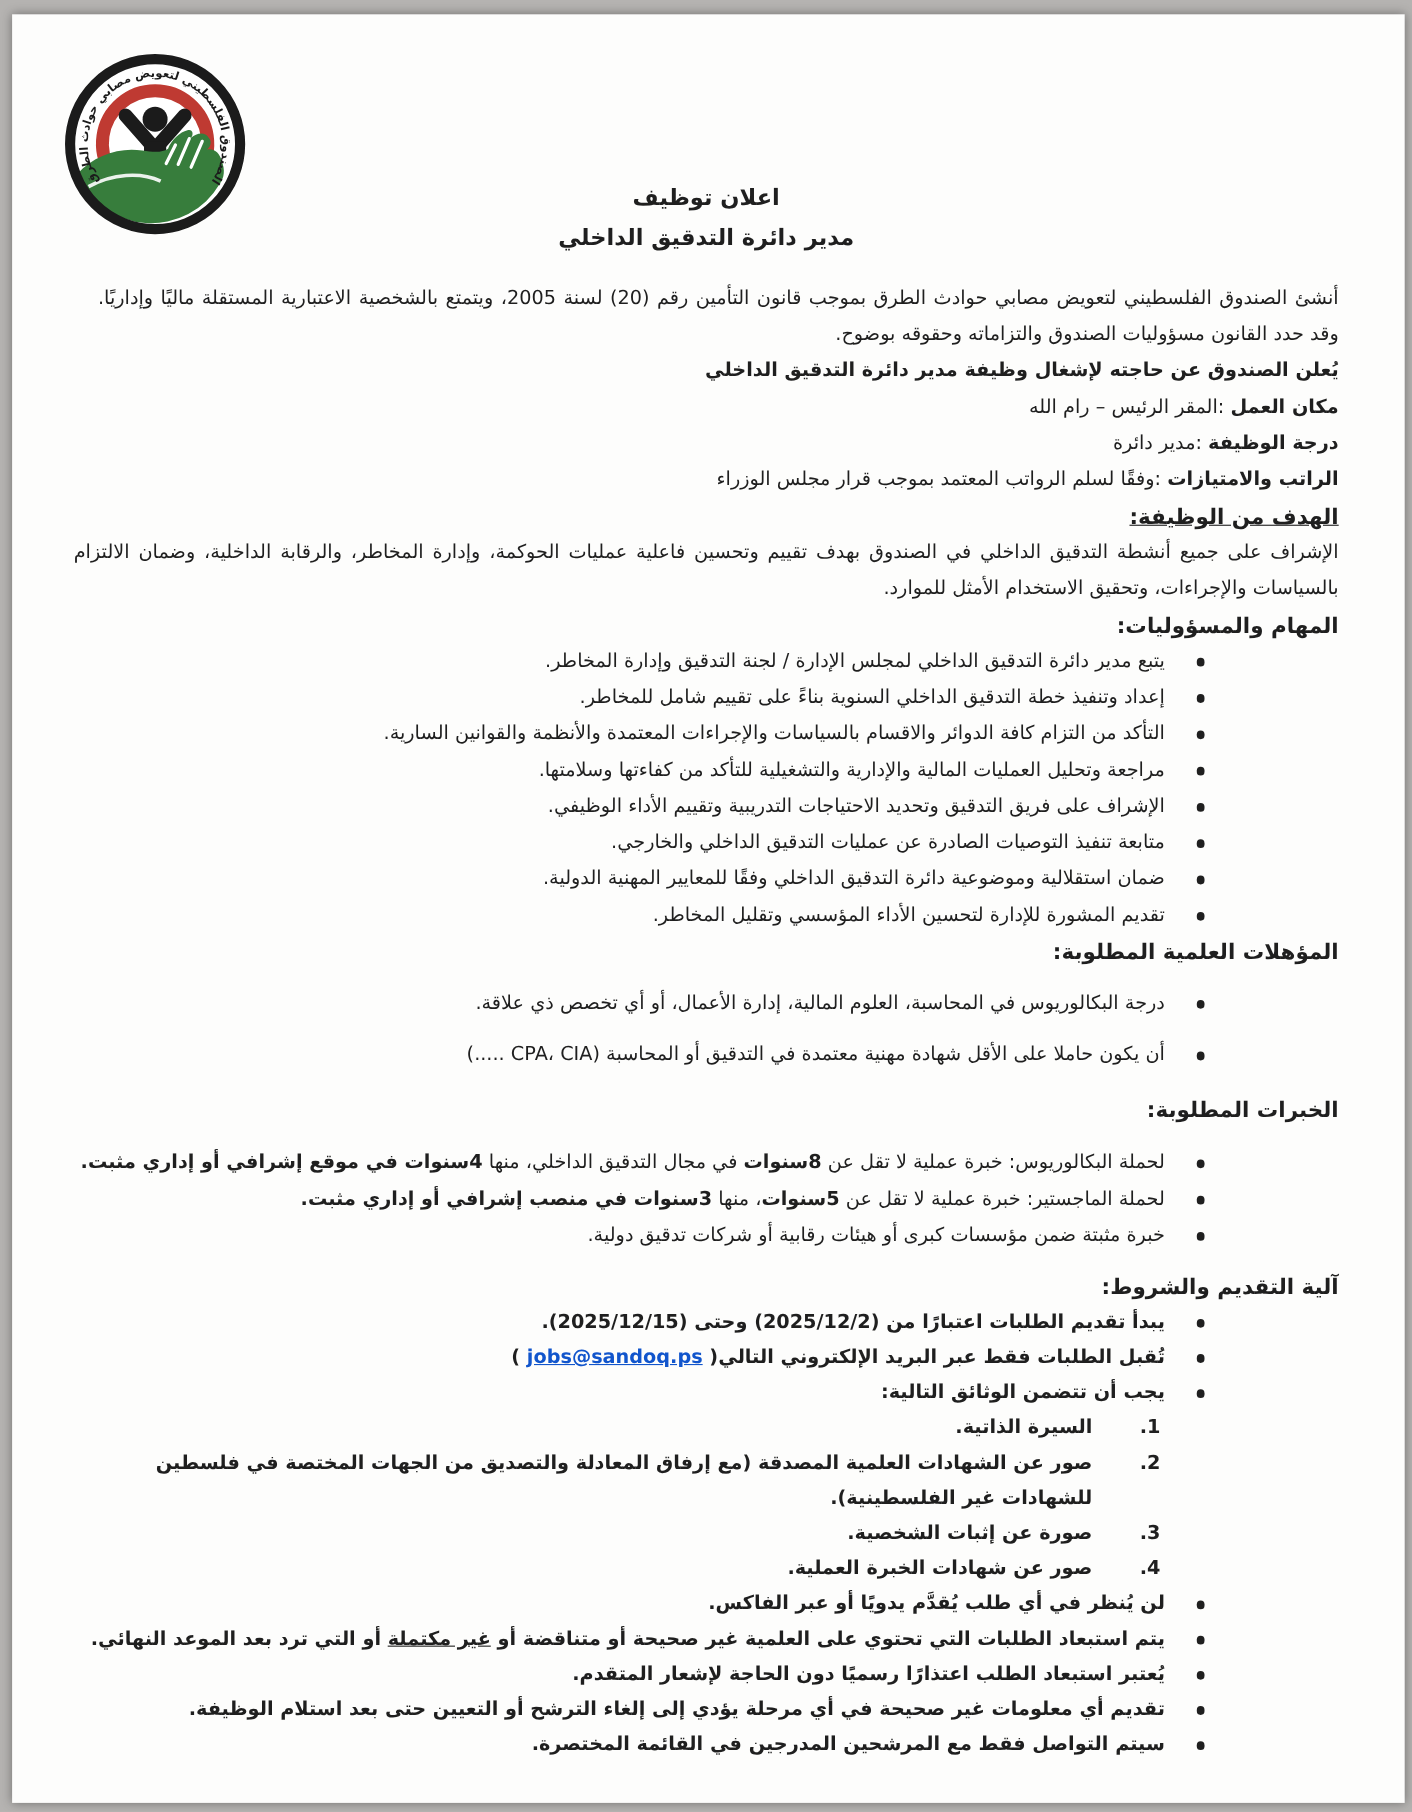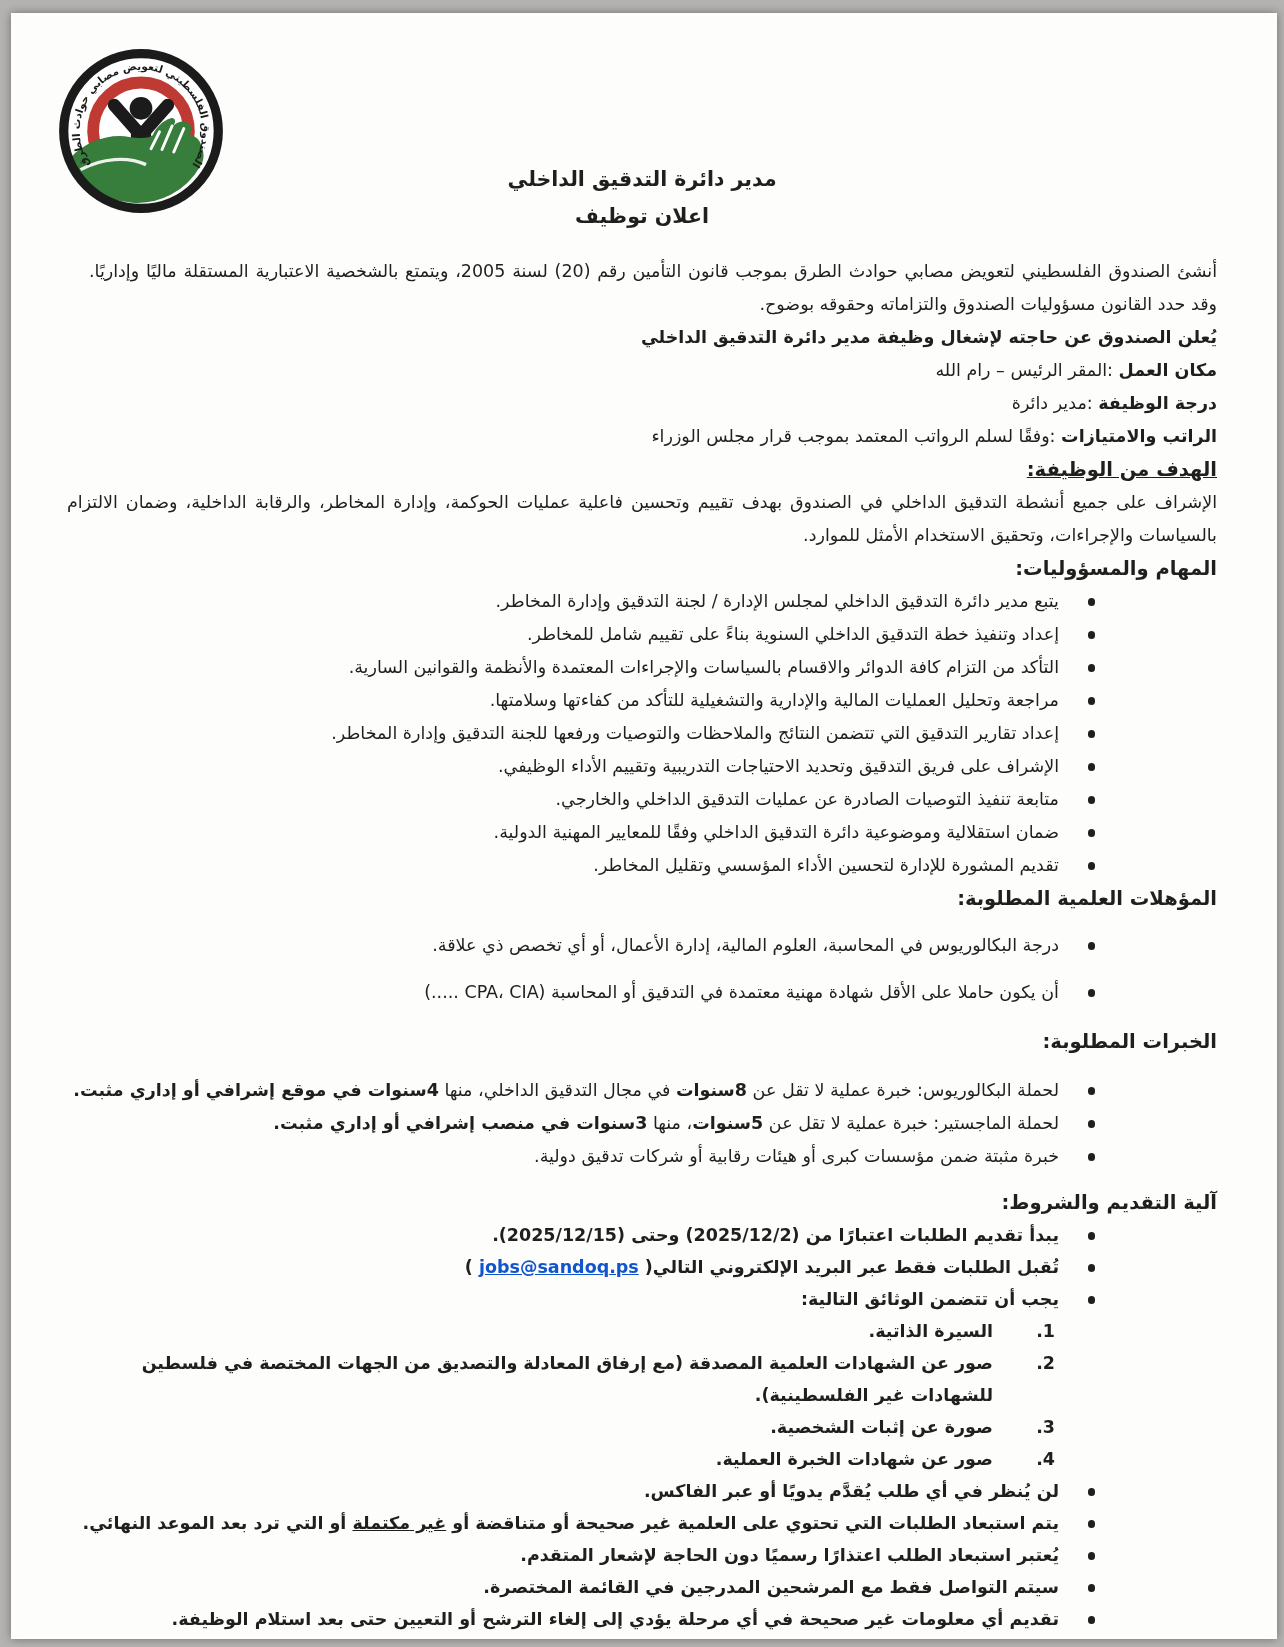--- a/index.html
+++ b/index.html
@@ -81,42 +81,41 @@
 
       <path id="ringPath" d="M 44,147 A 73 73 0 1 1 156,147" fill="none"></path>
       <text font-size="12.5" font-weight="bold" style="fill:var(--logo_ring,#1b1b1b)">
         <textPath href="#ringPath" startOffset="50%" text-anchor="middle">الصندوق الفلسطيني لتعويض مصابي حوادث الطرق</textPath>
       </text>
     </svg>
 
     <div class="content" lang="ar" dir="rtl">
 
       <div class="titles">
+        <div>اعلان توظيف</div>
         <div>مدير دائرة التدقيق الداخلي</div>
-        <div>اعلان توظيف</div>
       </div>
 
       <div class="p1">أنشئ الصندوق الفلسطيني لتعويض مصابي حوادث الطرق بموجب قانون التأمين رقم (20) لسنة 2005، ويتمتع بالشخصية الاعتبارية المستقلة ماليًا وإداريًا. وقد حدد القانون مسؤوليات الصندوق والتزاماته وحقوقه بوضوح.</div>
 
       <div class="bold">يُعلن الصندوق عن حاجته لإشغال وظيفة مدير دائرة التدقيق الداخلي</div>
 
       <div><b>مكان العمل</b><span> :المقر الرئيس – رام الله</span></div>
       <div><b>درجة الوظيفة</b><span> :مدير دائرة</span></div>
       <div><b>الراتب والامتيازات</b><span> :وفقًا لسلم الرواتب المعتمد بموجب قرار مجلس الوزراء</span></div>
 
       <div class="heading u">الهدف من الوظيفة:</div>
       <div class="just">الإشراف على جميع أنشطة التدقيق الداخلي في الصندوق بهدف تقييم وتحسين فاعلية عمليات الحوكمة، وإدارة المخاطر، والرقابة الداخلية، وضمان الالتزام بالسياسات والإجراءات، وتحقيق الاستخدام الأمثل للموارد.</div>
 
       <div class="heading">المهام والمسؤوليات:</div>
       <div>
         <div class="bullet">يتبع مدير دائرة التدقيق الداخلي لمجلس الإدارة / لجنة التدقيق وإدارة المخاطر.</div>
         <div class="bullet">إعداد وتنفيذ خطة التدقيق الداخلي السنوية بناءً على تقييم شامل للمخاطر.</div>
         <div class="bullet">التأكد من التزام كافة الدوائر والاقسام بالسياسات والإجراءات المعتمدة والأنظمة والقوانين السارية.</div>
         <div class="bullet">مراجعة وتحليل العمليات المالية والإدارية والتشغيلية للتأكد من كفاءتها وسلامتها.</div>
-        <div class="bullet">إعداد تقارير التدقيق التي تتضمن النتائج والملاحظات والتوصيات ورفعها للجنة التدقيق وإدارة المخاطر.</div>
         <div class="bullet">الإشراف على فريق التدقيق وتحديد الاحتياجات التدريبية وتقييم الأداء الوظيفي.</div>
         <div class="bullet">متابعة تنفيذ التوصيات الصادرة عن عمليات التدقيق الداخلي والخارجي.</div>
         <div class="bullet">ضمان استقلالية وموضوعية دائرة التدقيق الداخلي وفقًا للمعايير المهنية الدولية.</div>
         <div class="bullet">تقديم المشورة للإدارة لتحسين الأداء المؤسسي وتقليل المخاطر.</div>
       </div>
 
       <div class="heading">المؤهلات العلمية المطلوبة:</div>
       <div>
         <div class="bullet qual-item">درجة البكالوريوس في المحاسبة، العلوم المالية، إدارة الأعمال، أو أي تخصص ذي علاقة.</div>
         <div class="bullet qual-item">أن يكون حاملا على الأقل شهادة مهنية معتمدة في التدقيق أو المحاسبة (CPA، CIA .....)</div>
@@ -136,19 +135,19 @@
         <div class="bullet">يجب أن تتضمن الوثائق التالية:</div>
 
         <div class="numbered"><span class="num">1.</span><span>السيرة الذاتية.</span></div>
         <div class="numbered"><span class="num">2.</span><span>صور عن الشهادات العلمية المصدقة (مع إرفاق المعادلة والتصديق من الجهات المختصة في فلسطين للشهادات غير الفلسطينية).</span></div>
         <div class="numbered"><span class="num">3.</span><span>صورة عن إثبات الشخصية.</span></div>
         <div class="numbered"><span class="num">4.</span><span>صور عن شهادات الخبرة العملية.</span></div>
 
         <div class="bullet">لن يُنظر في أي طلب يُقدَّم يدويًا أو عبر الفاكس.</div>
         <div class="bullet"><span>يتم استبعاد الطلبات التي تحتوي على العلمية غير صحيحة أو متناقضة أو </span><u>غير مكتملة</u><span> أو التي ترد بعد الموعد النهائي.</span></div>
         <div class="bullet">يُعتبر استبعاد الطلب اعتذارًا رسميًا دون الحاجة لإشعار المتقدم.</div>
+        <div class="bullet">تقديم أي معلومات غير صحيحة في أي مرحلة يؤدي إلى إلغاء الترشح أو التعيين حتى بعد استلام الوظيفة.</div>
         <div class="bullet">سيتم التواصل فقط مع المرشحين المدرجين في القائمة المختصرة.</div>
-        <div class="bullet">تقديم أي معلومات غير صحيحة في أي مرحلة يؤدي إلى إلغاء الترشح أو التعيين حتى بعد استلام الوظيفة.</div>
       </div>
 
     </div>
   </div>
 </div>
 
 </body></html>

